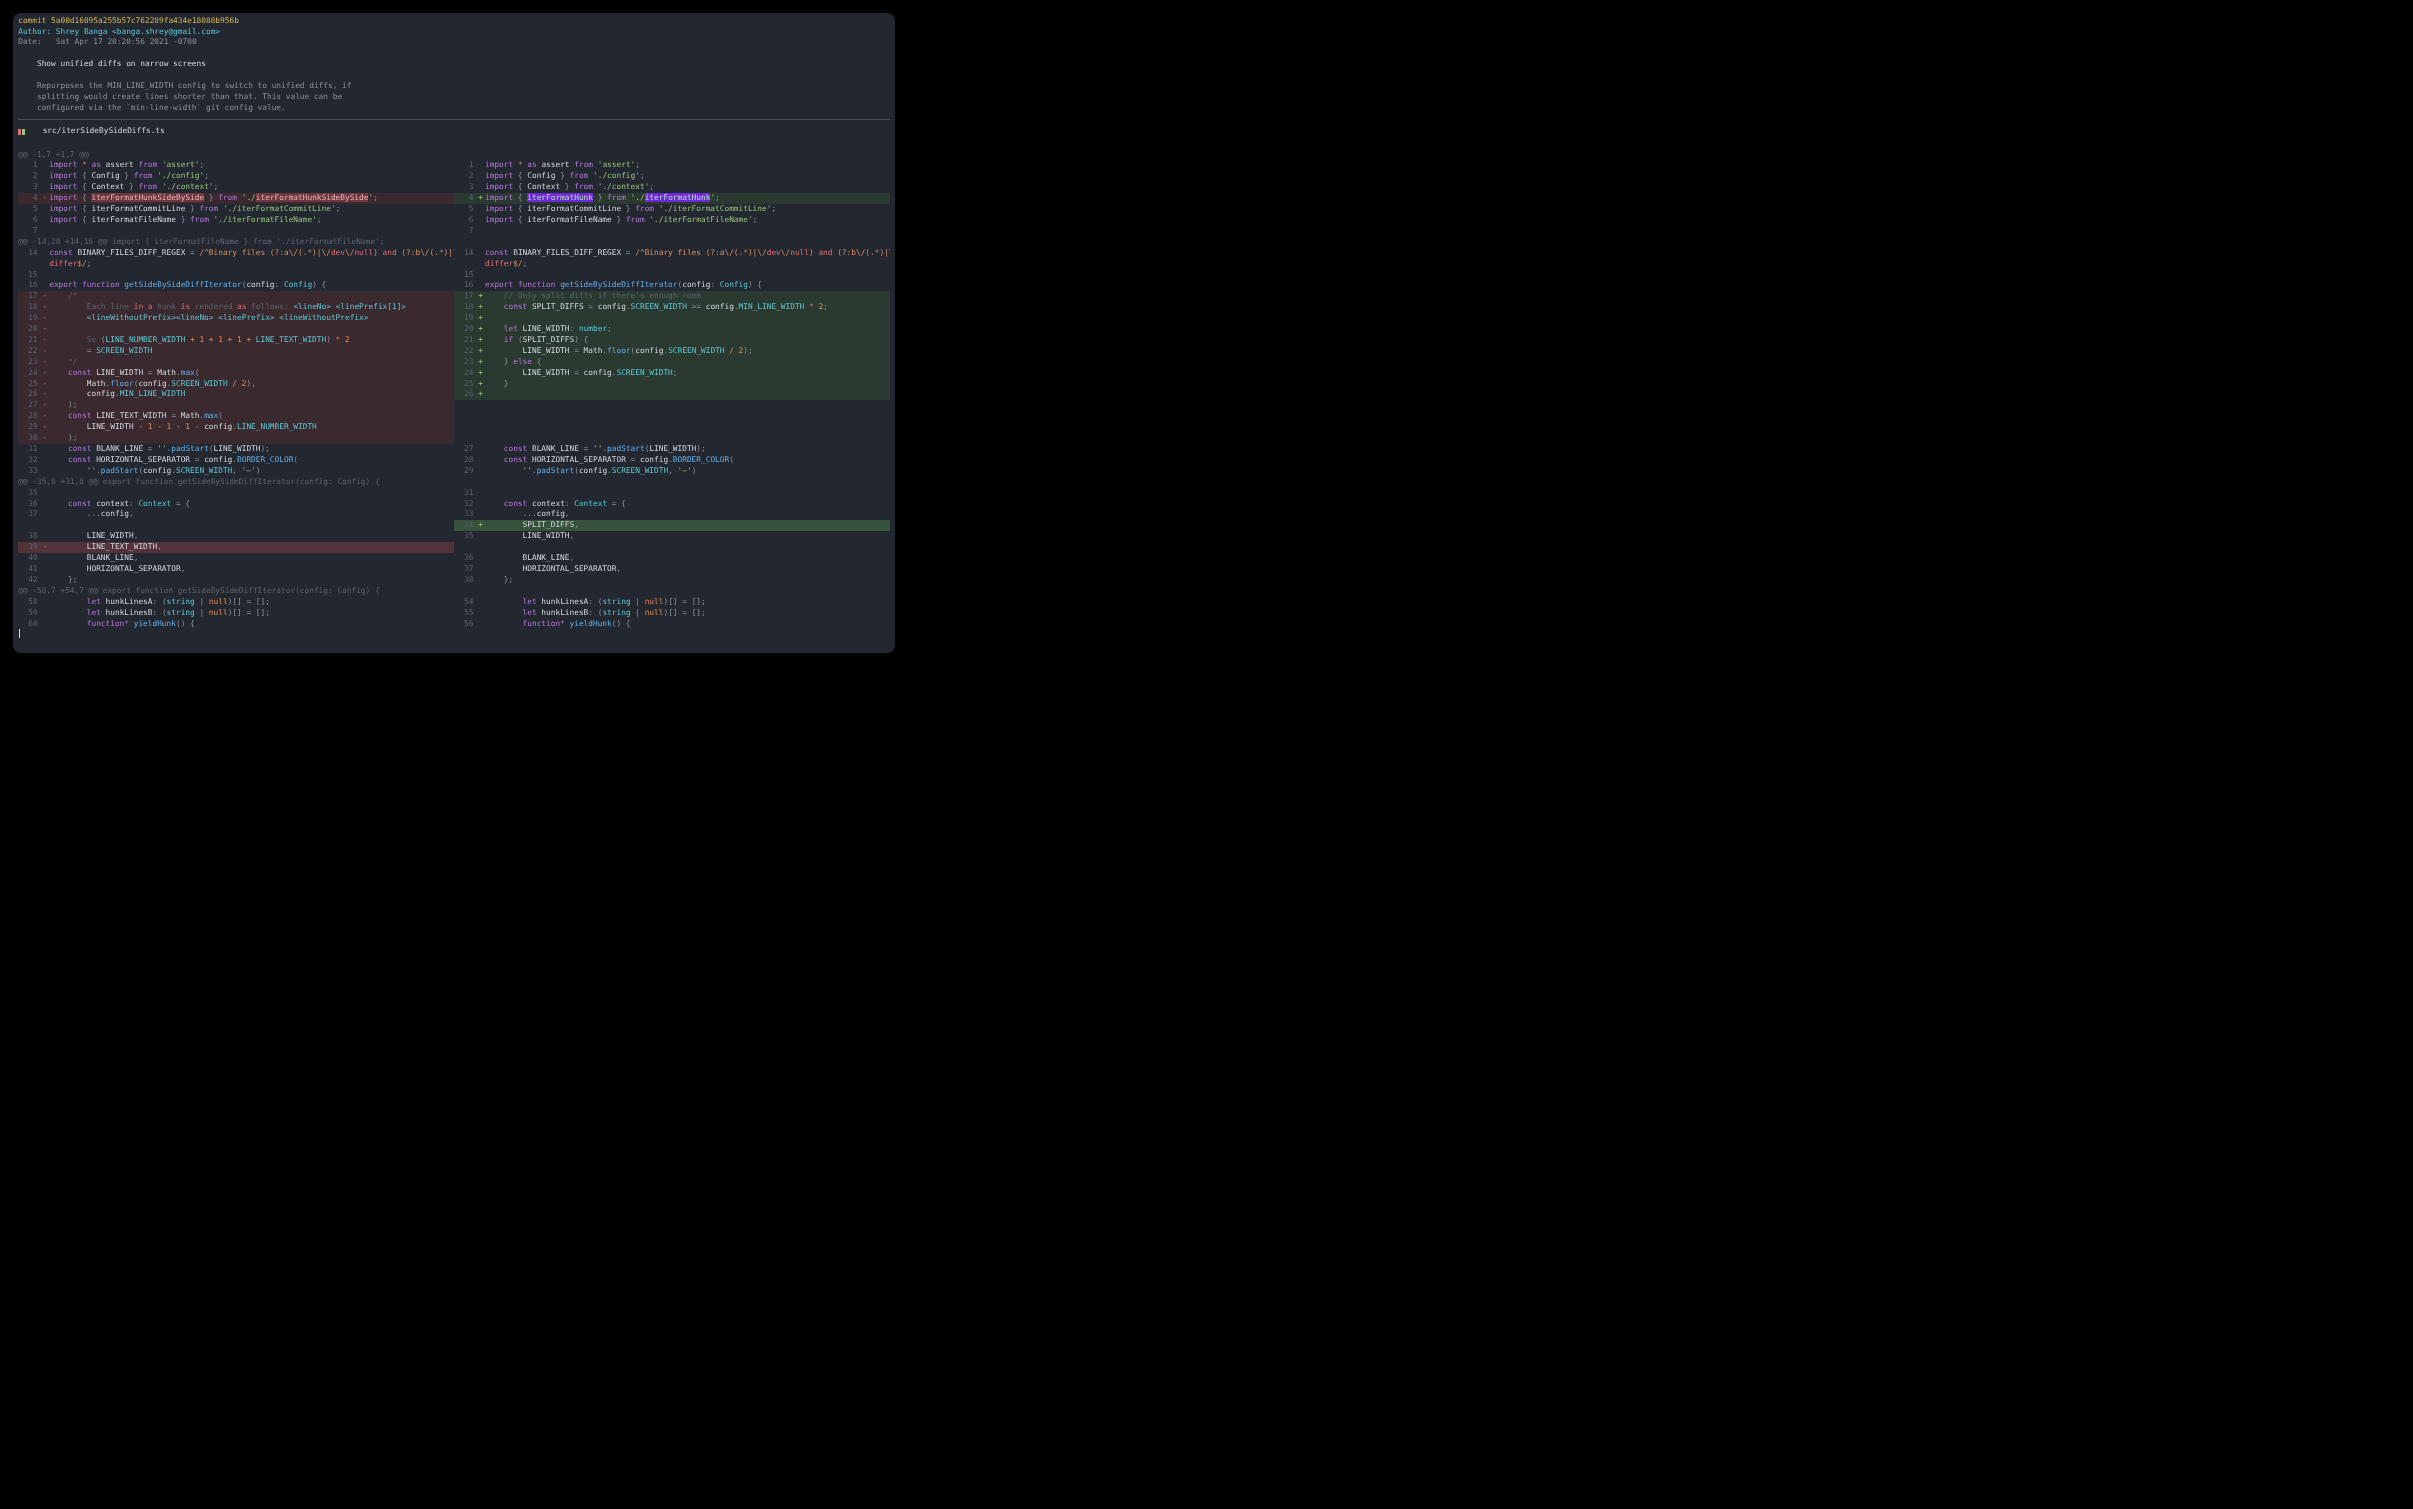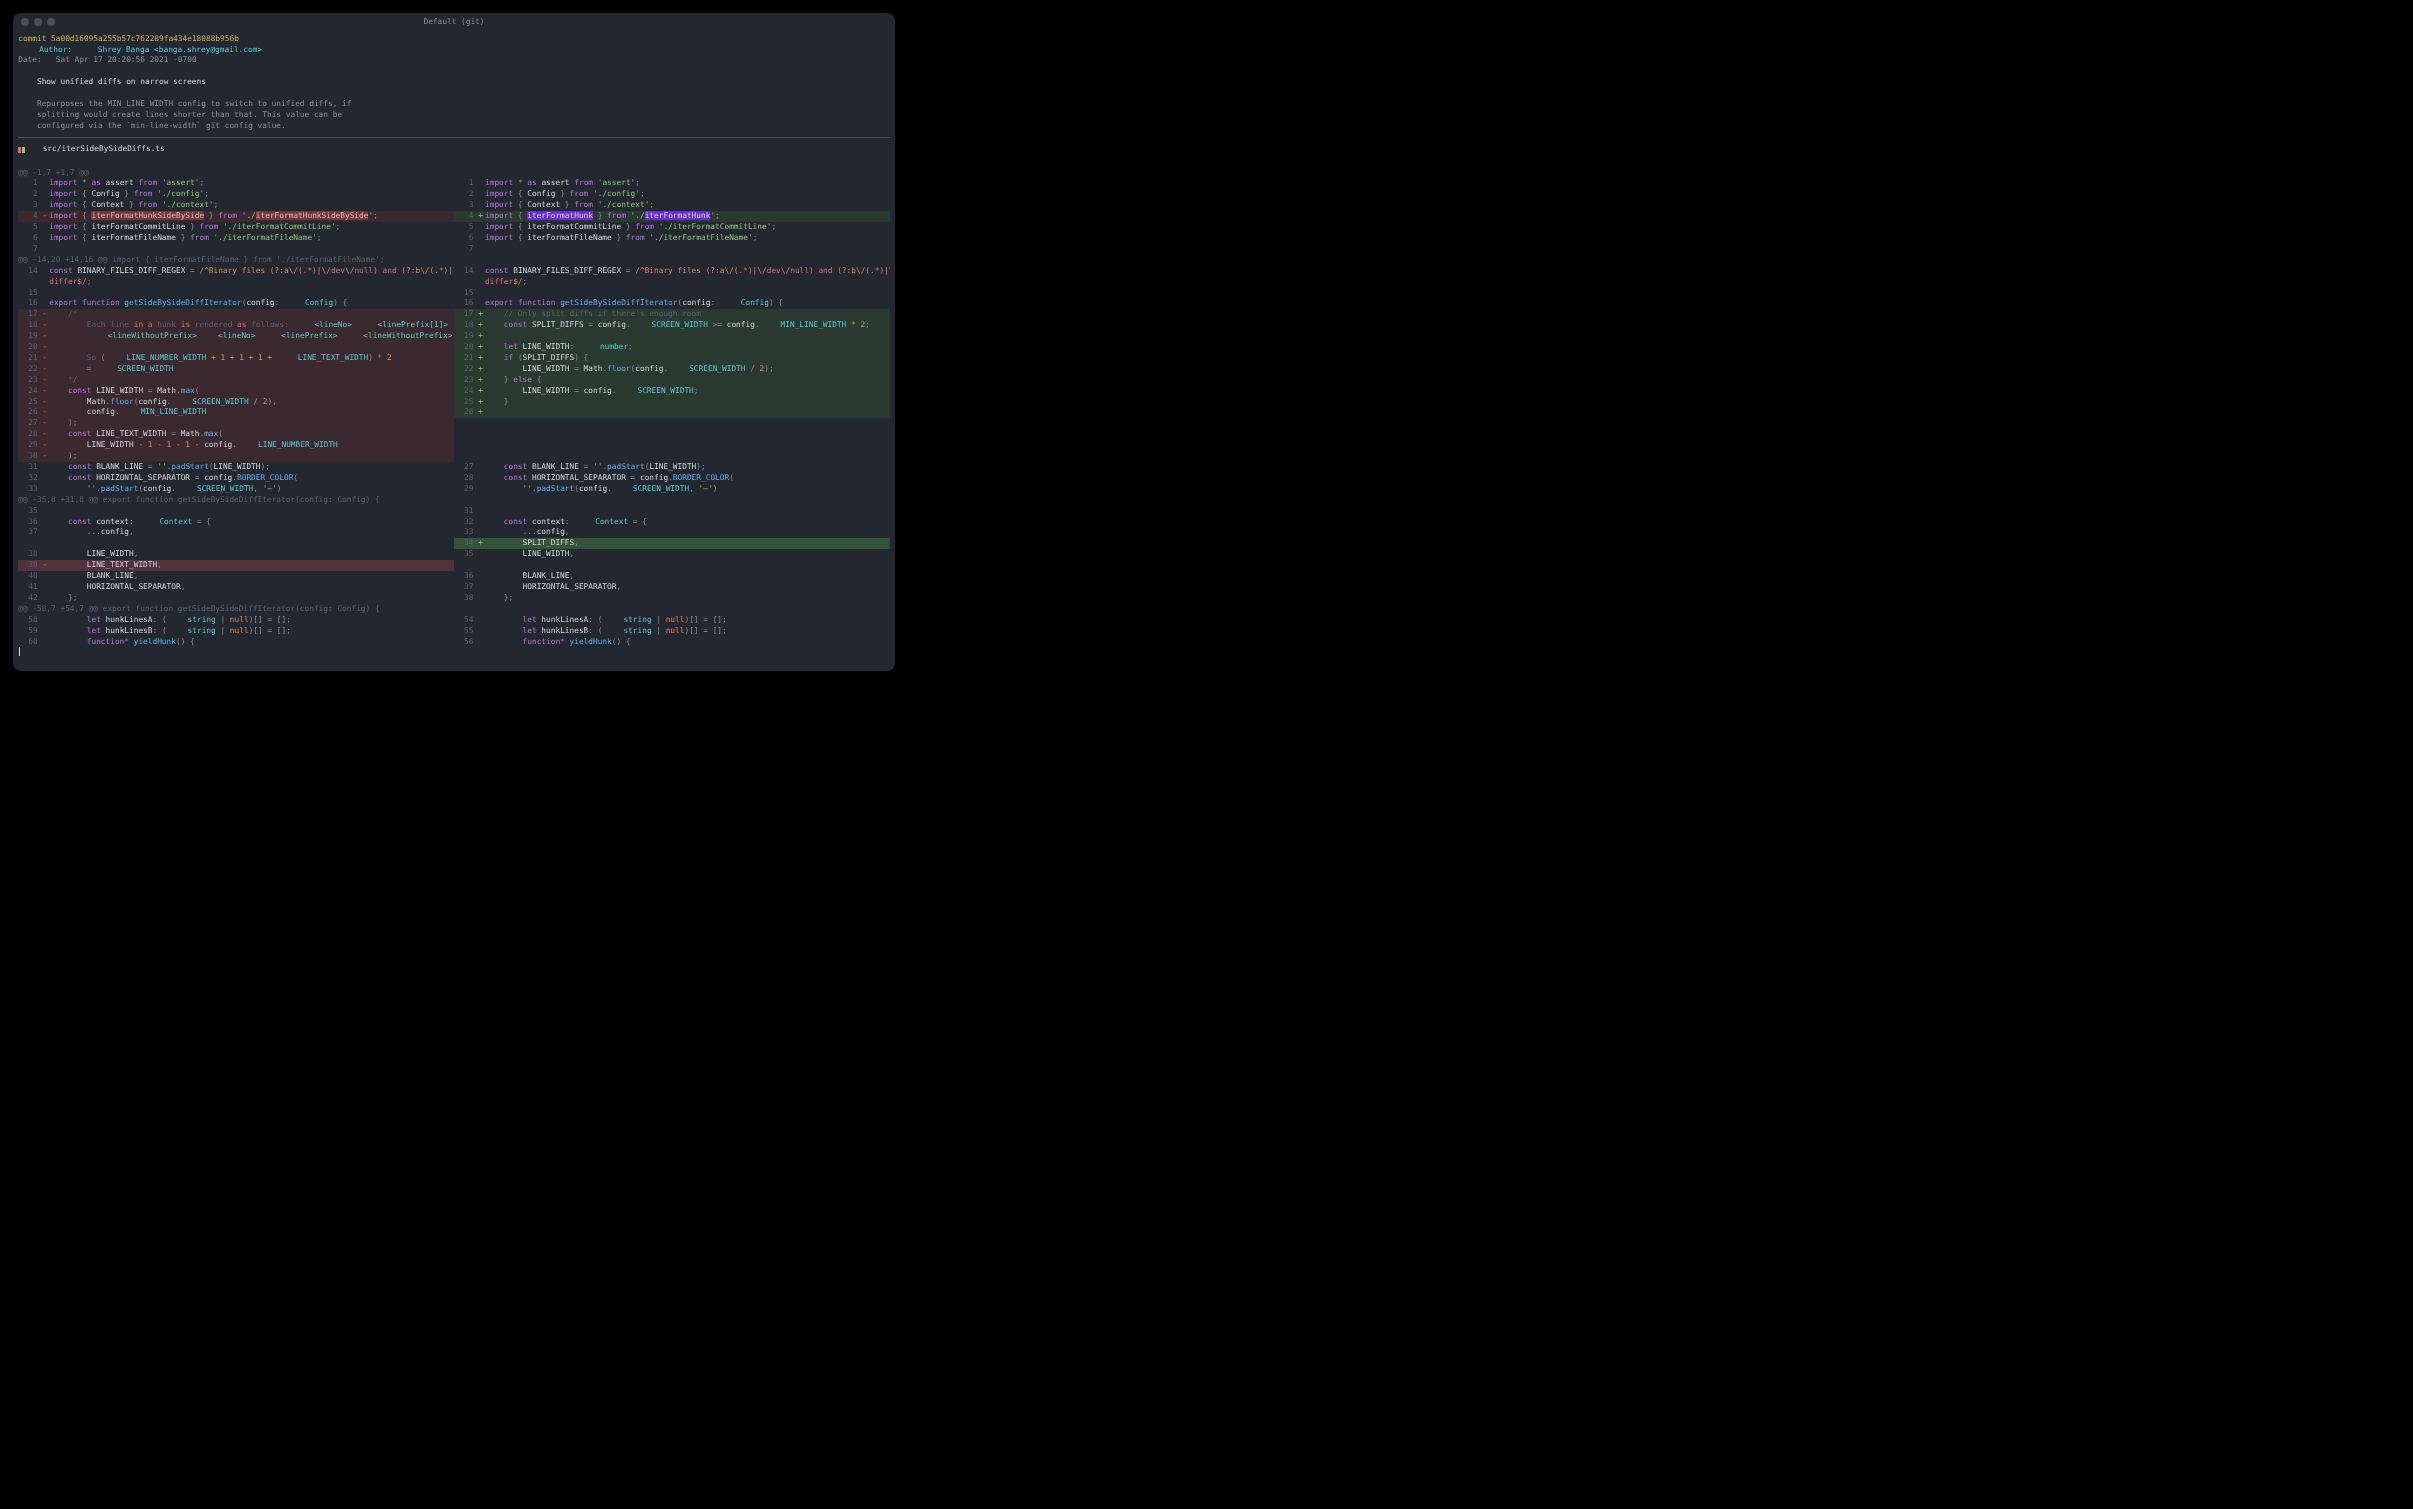--- a/index.html
+++ b/index.html
@@ -32,21 +32,21 @@
     background: #4a4f58;
   }
   .title {
     position: absolute; left: 0; right: 0; text-align: center;
     color: #8a9199; font-size: 7.8px;
     pointer-events: none;
   }
   .content { padding: 2.6px 5.2px 13px 5.2px; }
   .line { white-space: pre; }
   .yellow { color: #d4b656; }
-  .cyan { color: #5fc7d4; margin-left: 21px; }
+  .cyan { color: #5fc7d4; }
   .orange { color: #e08c5a; }
   .grey { color: #8a9199; }
   .dim { color: #5c6370; }
   .purple { color: #b877db; }
   .red { color: #e06c75; text-align: right; }
   .string { color: #98c379; }
   .blue { color: #61afef; }
   .white { color: #d4d7dc; }
   .hr {
     border: none;
@@ -84,28 +84,20 @@
     width: 0.6px; height: 9px;
     background: #d4d7dc;
     vertical-align: text-bottom;
     margin-left: 1.3px;
   }
 </style>
 </head>
 <body>
 
 <div class="window">
-  <div class="titlebar">
-    <div class="traffic-lights">
-      <div class="traffic-light"></div>
-      <div class="traffic-light"></div>
-      <div class="traffic-light"></div>
-    </div>
-    <div class="title">Default (git)</div>
-  </div>
 
   <div class="content">
     <div class="line"><span class="yellow">commit</span> <span class="yellow">5a00d16095a255b57c762289fa434e18088b956b</span></div>
     <div class="line"><span class="cyan">Author:</span> <span class="cyan">Shrey Banga &lt;banga.shrey@gmail.com&gt;</span></div>
     <div class="line"><span class="grey">Date:</span>   <span class="grey">Sat Apr 17 20:20:56 2021 -0700</span></div>
     <div class="line">&nbsp;</div>
     <div class="line white">    <span>Show unified diffs on narrow screens</span></div>
     <div class="line">&nbsp;</div>
     <div class="line grey">    <span>Repurposes the MIN_LINE_WIDTH config to switch to unified diffs, if</span></div>
     <div class="line grey">    <span>splitting would create lines shorter than that. This value can be</span></div>

